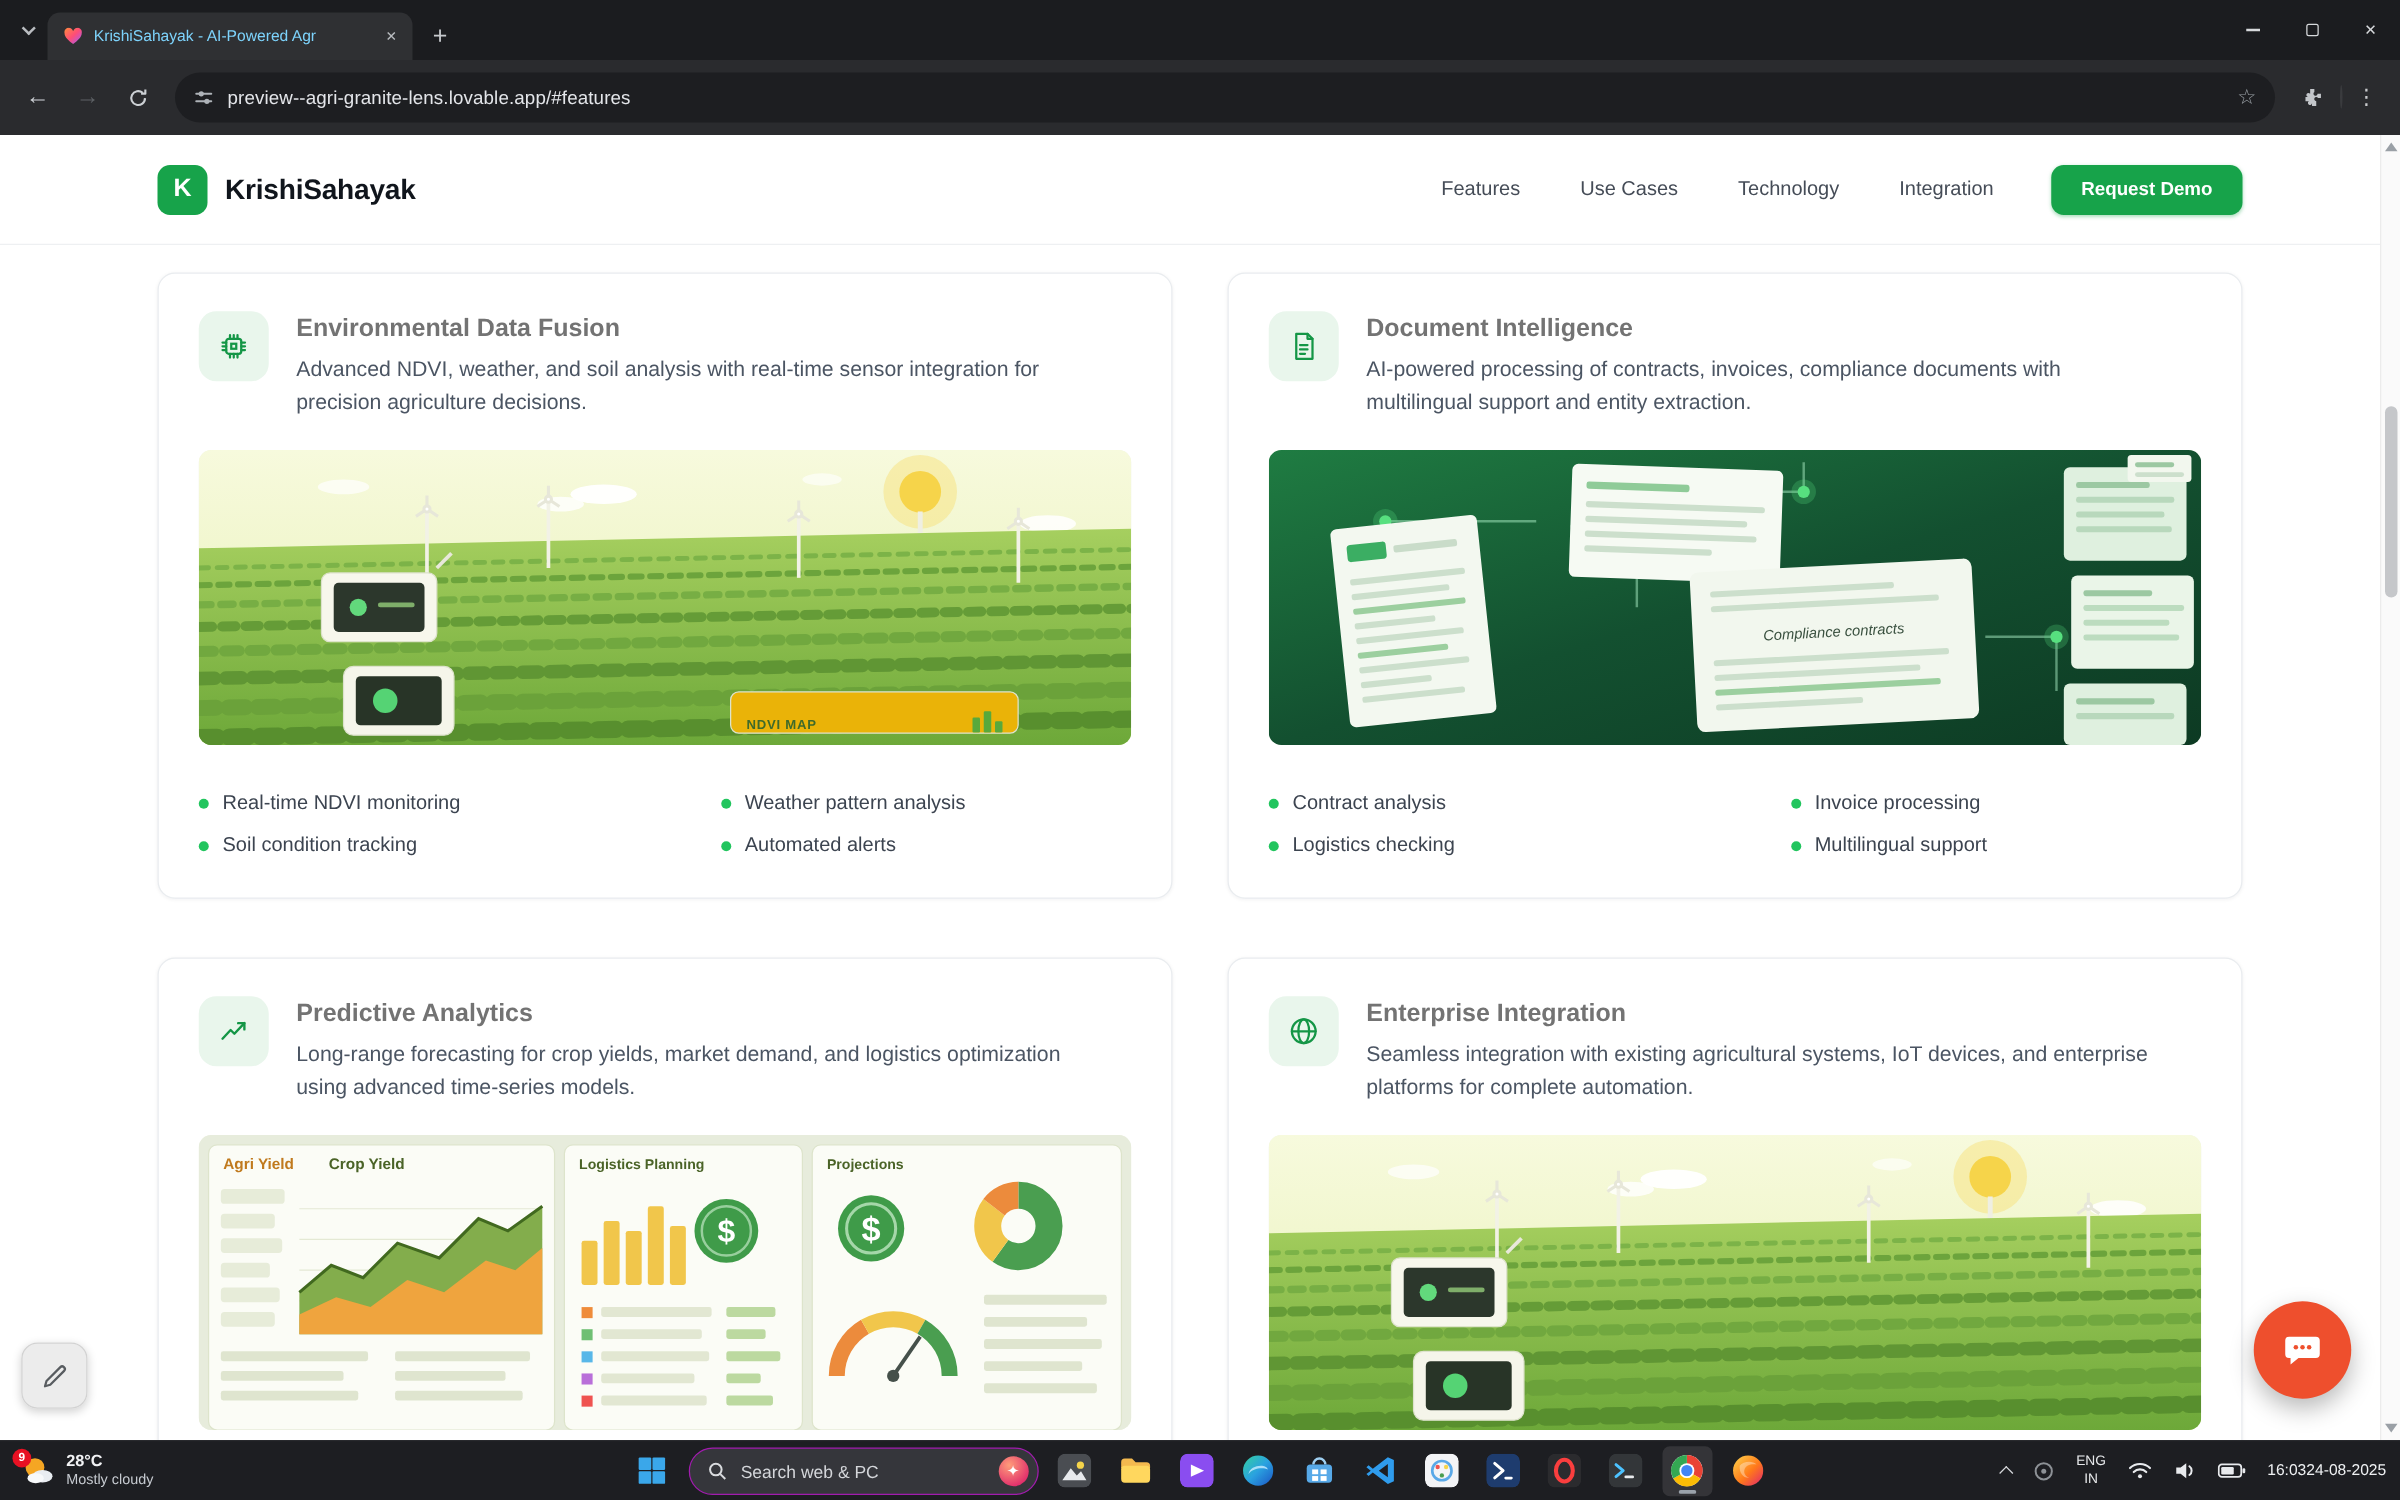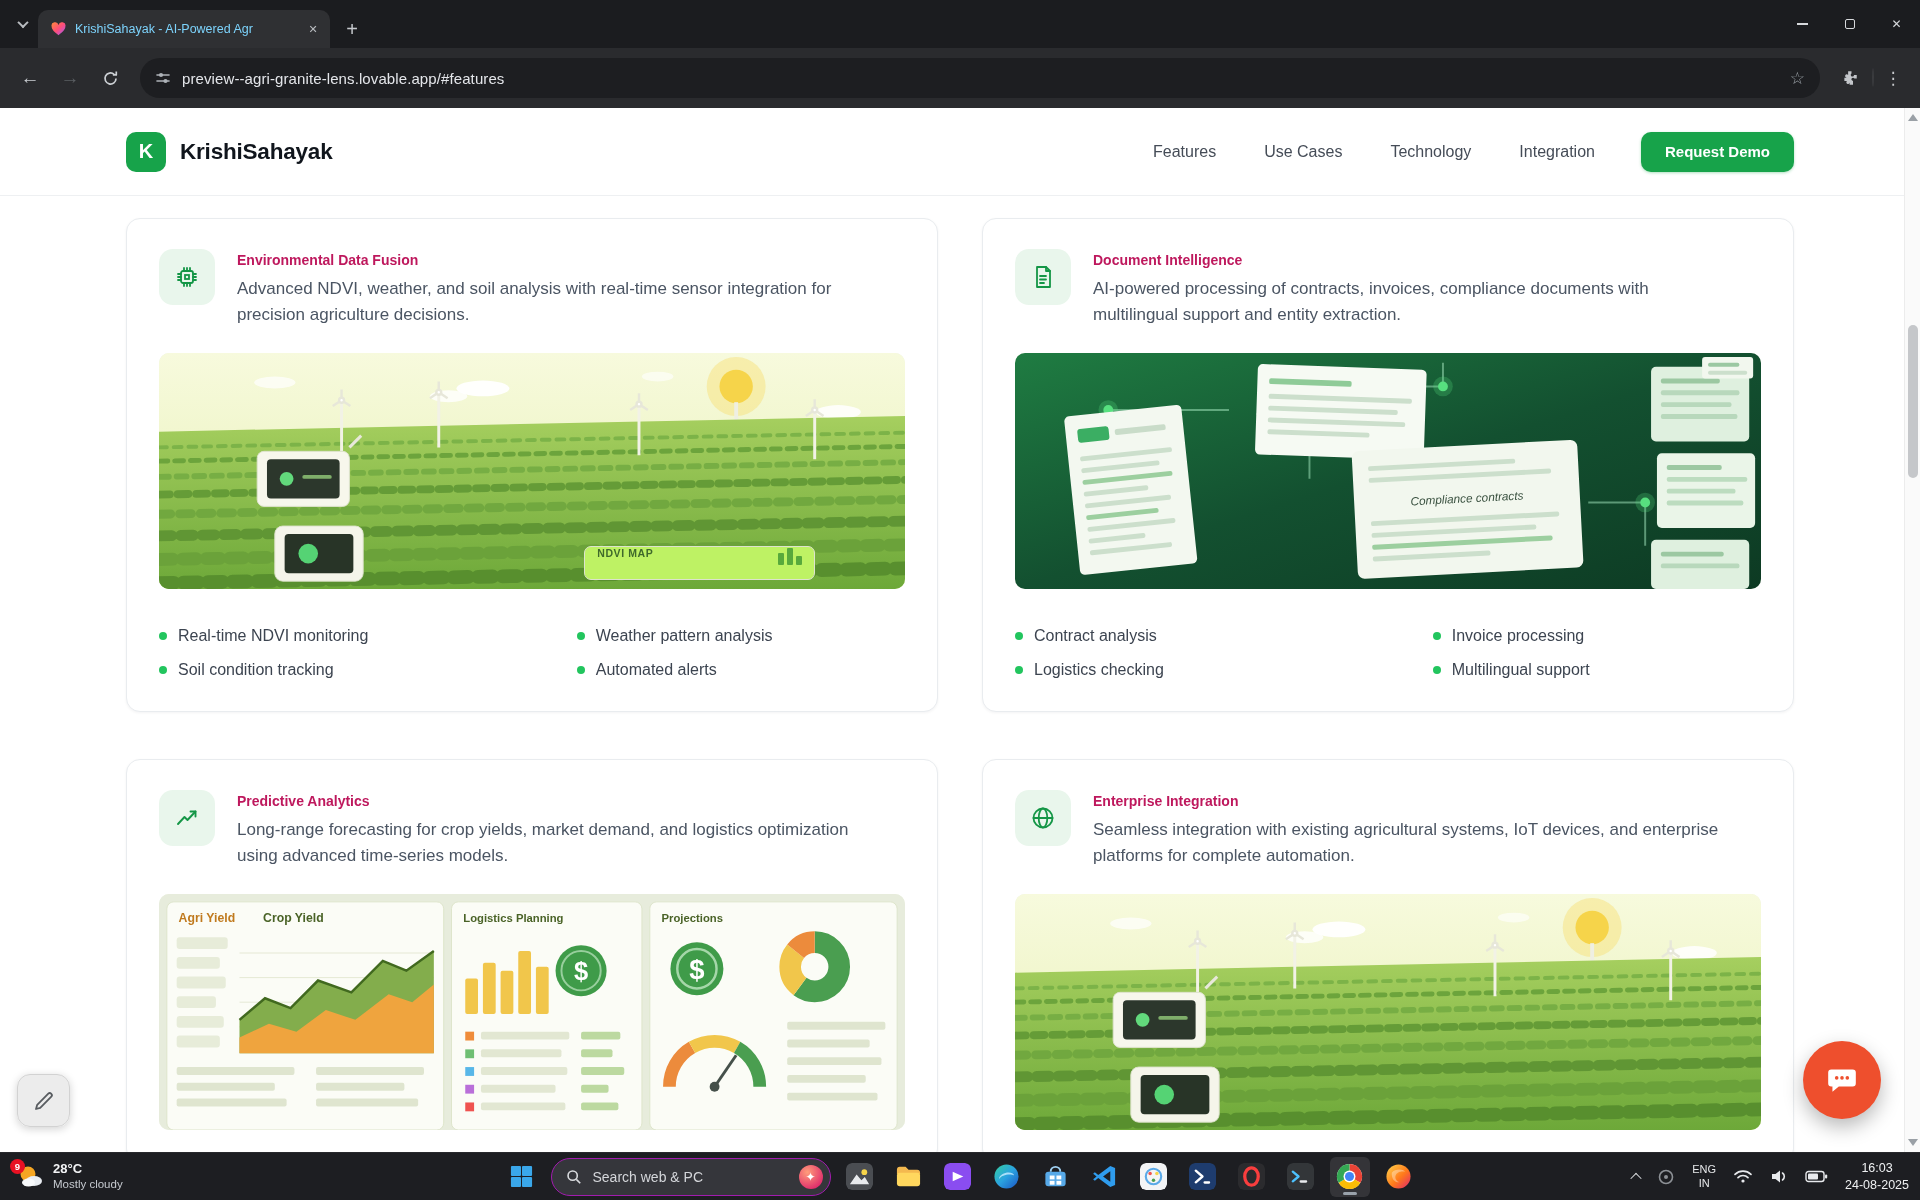--- a/index.html
+++ b/index.html
@@ -39,25 +39,25 @@
   .logo{width:40px;height:40px;border-radius:10px;background:#17a34a;color:#fff;font-size:20px;font-weight:700;display:flex;align-items:center;justify-content:center}
   .brand{margin-left:14px;font-size:22.5px;font-weight:700;color:#10151c;letter-spacing:-.2px}
   .nav{margin-left:auto;display:flex;gap:48px;align-items:center}
   .nav button{font-size:16px;color:#454c57}
   .cta{margin-left:46px;height:40px;padding:0 24px;border-radius:10px;background:#17a34a;color:#fff;font-size:15px;font-weight:700;box-shadow:0 1px 3px rgba(22,163,74,.35)}
   .content{margin-top:22px}
   .cards{display:grid;grid-template-columns:1fr 1fr;column-gap:44px;row-gap:47px}
   .card{background:#fff;border:1px solid #e9ecef;border-radius:14px;padding:30px 32px 32px;box-shadow:0 1px 3px rgba(16,24,40,.05)}
   .card-head{display:flex;gap:22px}
   .icon-tile{width:56px;height:56px;border-radius:14px;background:#e9f6ec;flex:none;display:flex;align-items:center;justify-content:center}
-  .card h3{font-size:14px;font-weight:700;color:#be185d;padding-top:3px}
+  .card h3{font-size:20px;font-weight:700;color:#737373;padding-top:3px}
   .card .desc{font-size:17px;line-height:1.5;color:#4b5563;margin-top:8px;max-width:640px}
   .illus{margin-top:26px;height:236px;border-radius:10px;overflow:hidden;position:relative;background:#eef3e2}
   .illus svg.scene{width:100%;height:100%}
-  .ndvi-chip{position:absolute;left:57%;bottom:9px;width:31%;height:34px;background:#bef264;border:1px solid #dde3cd;border-radius:7px;display:flex;align-items:flex-start;gap:24px;padding:0 12px}
+  .ndvi-chip{position:absolute;left:57%;bottom:9px;width:31%;height:34px;background:#eab308;border:1px solid #dde3cd;border-radius:7px;display:flex;align-items:flex-end;gap:24px;padding:0 12px}
   .chip-label{font-size:10.5px;font-weight:700;letter-spacing:.6px;color:#3f6a2b}
   .chip-bars{display:flex;align-items:flex-end;gap:3px;height:18px;margin-left:auto}
   .chip-bars i{width:6px;background:#58a93c;border-radius:1px}
   .chip-bars i:nth-child(1){height:12px}.chip-bars i:nth-child(2){height:17px}.chip-bars i:nth-child(3){height:9px}
   .bullets{margin-top:38px;display:grid;grid-template-columns:56% 44%;row-gap:16px;list-style:none}
   .bullet{display:flex;align-items:center;gap:11px;font-size:16px;color:#3c4450}
   .dot{width:8px;height:8px;border-radius:50%;background:#22c55e;flex:none}
   
   .sb{position:absolute;top:0;right:0;width:16px;height:100%;background:#fafafa;border-left:1px solid #ececec}
   .sb-up{width:0;height:0;border-left:5px solid transparent;border-right:5px solid transparent;border-bottom:7px solid #9aa0a6;margin:6px auto 0}
@@ -77,21 +77,21 @@
   .tb-center{display:flex;align-items:center;gap:9px}
   .tb-ic{width:40px;height:40px;border-radius:6px;display:flex;align-items:center;justify-content:center;position:relative}
   .tb-ic.active-app{background:rgba(255,255,255,.10)}
   .tb-ic.active-app::after{content:"";position:absolute;bottom:2px;left:50%;transform:translateX(-50%);width:14px;height:3px;border-radius:2px;background:#9aa2ab}
   .search-pill{width:280px;height:38px;border-radius:19px;background:#35363b;border:1px solid #a21caf;display:flex;align-items:center;gap:11px;padding:0 7px 0 14px;color:#d4d6da;font-size:14px}
   .pill-end{margin-left:auto;width:24px;height:24px;border-radius:50%;background:radial-gradient(circle at 35% 30%,#ff9d7a,#e1306c 75%);display:flex;align-items:center;justify-content:center;color:#fff;font-size:12px}
   .tb-tray{position:absolute;right:8px;top:0;height:100%;display:flex;align-items:center;gap:11px}
   .tray-btn{height:40px;display:flex;align-items:center;justify-content:center;border-radius:6px;padding:0 3px}
   .chev-up{width:8px;height:8px;border-right:1.8px solid #d9dbde;border-bottom:1.8px solid #d9dbde;transform:rotate(-135deg) translate(-1px,-1px)}
   .lang{display:flex;flex-direction:column;line-height:1.2;font-size:11px;color:#e6e8ea;text-align:center;font-weight:400}
-  .clock{display:flex;flex-direction:column;line-height:1.3;font-size:12.5px;color:#eef0f2;text-align:right}
+  .clock{display:flex;line-height:1.3;font-size:12.5px;color:#eef0f2;text-align:right}
   .app-tile{width:27px;height:27px;border-radius:6px}
 </style>
 </head>
 <body>
 
 <svg width="0" height="0" style="position:absolute" aria-hidden="true">
   <defs>
     <linearGradient id="skyG" x1="0" y1="0" x2="0" y2="1">
         <stop offset="0" stop-color="#f7fadd"></stop>
         <stop offset="1" stop-color="#e7f0b4"></stop>

